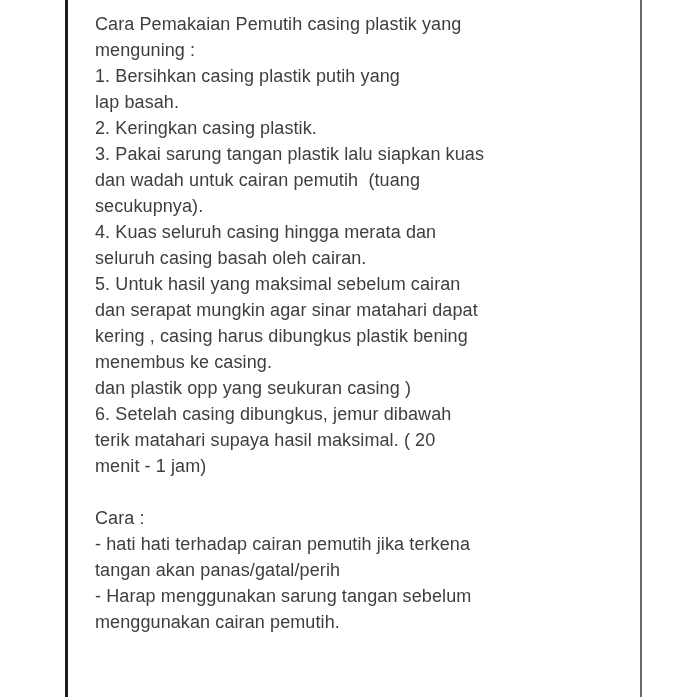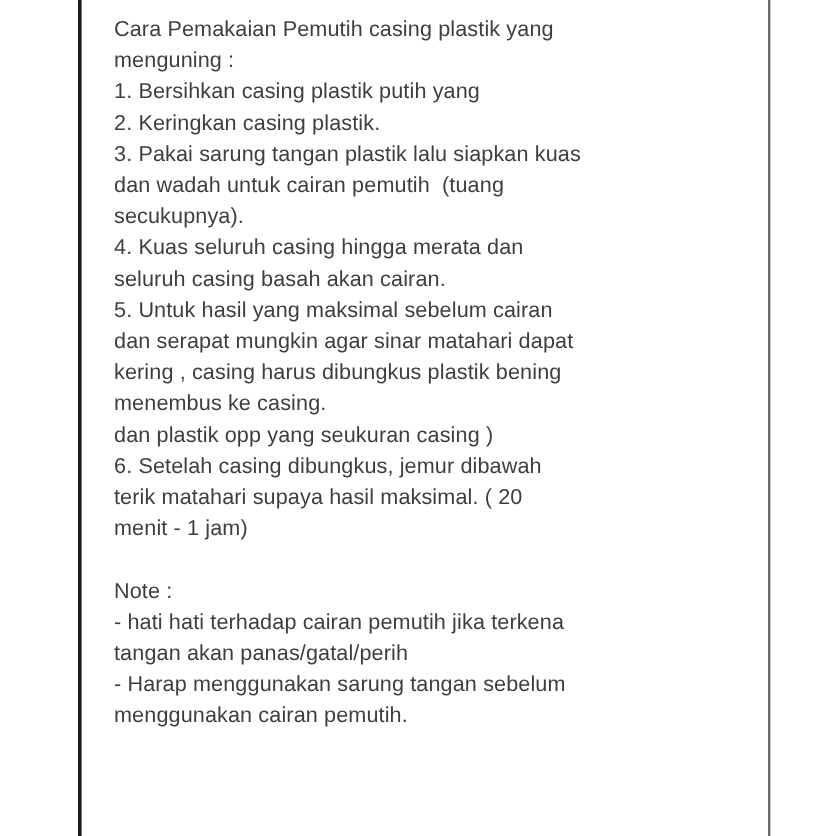--- a/index.html
+++ b/index.html
@@ -59,34 +59,35 @@
 </head>
 <body>
 
 <div class="page">
   <div class="rule rule-left"></div>
   <div class="rule rule-right"></div>
   <div class="text-block">
       <div class="text-line">Cara Pemakaian Pemutih casing plastik yang</div>
       <div class="text-line">menguning :</div>
       <div class="text-line">1. Bersihkan casing plastik putih yang</div>
+      <div class="text-line">lap basah.</div>
       <div class="text-line">2. Keringkan casing plastik.</div>
       <div class="text-line">3. Pakai sarung tangan plastik lalu siapkan kuas</div>
       <div class="text-line">dan wadah untuk cairan pemutih  (tuang</div>
       <div class="text-line">secukupnya).</div>
       <div class="text-line">4. Kuas seluruh casing hingga merata dan</div>
-      <div class="text-line">seluruh casing basah akan cairan.</div>
+      <div class="text-line">seluruh casing basah oleh cairan.</div>
       <div class="text-line">5. Untuk hasil yang maksimal sebelum cairan</div>
       <div class="text-line">dan serapat mungkin agar sinar matahari dapat</div>
       <div class="text-line">kering , casing harus dibungkus plastik bening</div>
       <div class="text-line">menembus ke casing.</div>
       <div class="text-line">dan plastik opp yang seukuran casing )</div>
       <div class="text-line">6. Setelah casing dibungkus, jemur dibawah</div>
       <div class="text-line">terik matahari supaya hasil maksimal. ( 20</div>
       <div class="text-line">menit - 1 jam)</div>
       <div class="text-line"></div>
-      <div class="text-line">Note :</div>
+      <div class="text-line">Cara :</div>
       <div class="text-line">- hati hati terhadap cairan pemutih jika terkena</div>
       <div class="text-line">tangan akan panas/gatal/perih</div>
       <div class="text-line">- Harap menggunakan sarung tangan sebelum</div>
       <div class="text-line">menggunakan cairan pemutih.</div>
     </div>
 </div>
 
 </body></html>

